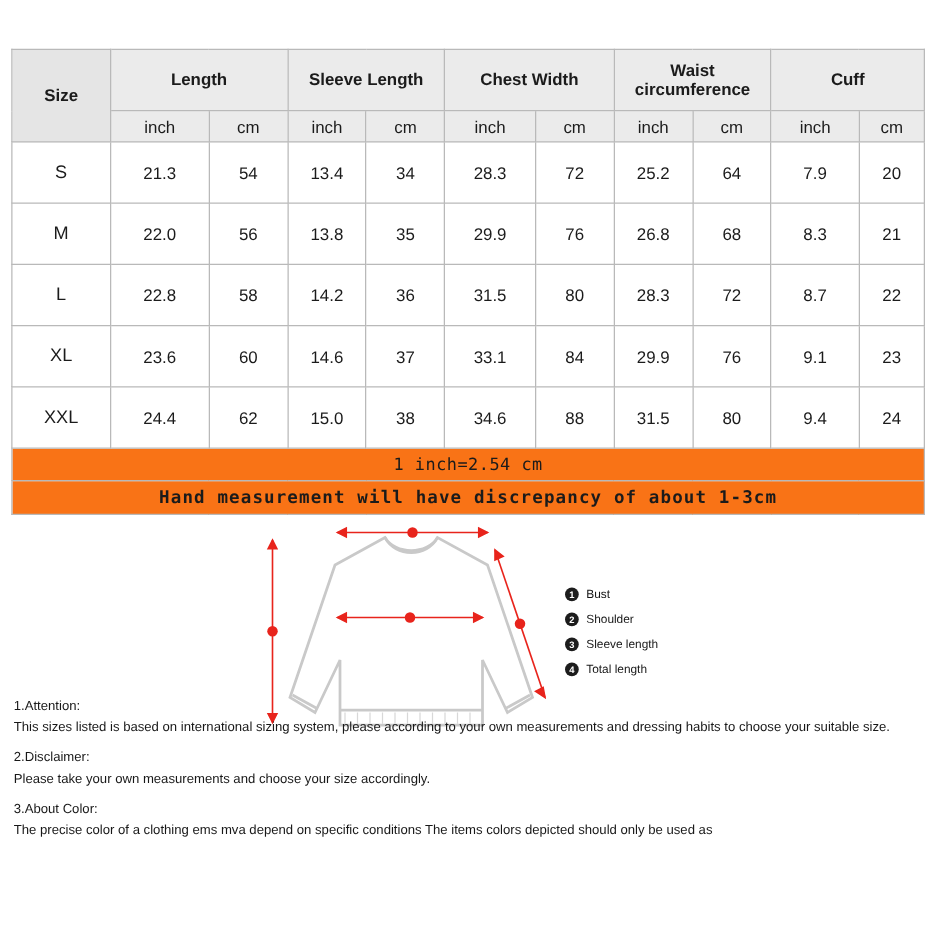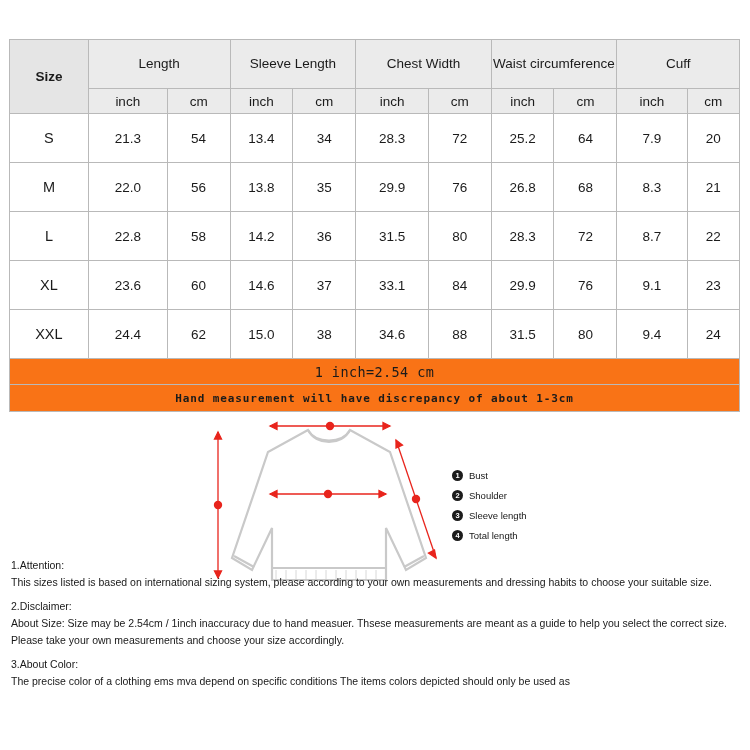--- a/index.html
+++ b/index.html
@@ -35,21 +35,21 @@
   table.size-table td {
     border: 1px solid #b9b9b9;
     text-align: center;
     vertical-align: middle;
     font-size: 13.5px;
     color: #1b1b1b;
     padding: 0;
   }
   .hdr-group {
     background: #ebebeb;
-    font-weight: normal;
+    font-weight: bold;
     font-size: 15px;
     height: 48px;
     line-height: 1.12;
   }
   .hdr-size {
     background: #e5e5e5;
     font-weight: bold;
     font-size: 16.5px;
   }
   .unit-row td {
@@ -68,21 +68,21 @@
   }
   .note-row td {
     height: 25px;
     font-size: 12.5px;
     font-family: "DejaVu Sans Mono", monospace;
     letter-spacing: 0.4px;
     background: #f97316;
   }
   .note-row.note-big td {
     height: 26px;
-    font-size: 11px;
+    font-size: 14px;
     font-weight: bold;
     letter-spacing: 0.9px;
     margin-top: 36px;
   }
 
   
   .illus {
     position: absolute;
     left: 190px;
     top: 410px;
@@ -317,21 +317,20 @@
     </div>
   </div>
 
   <div class="notes">
     <div class="blk">
       <p>1.Attention:</p>
       <p>This sizes listed is based on international sizing system, please according to your own measurements and dressing habits to choose your suitable size.</p>
     </div>
     <div class="blk">
       <p>2.Disclaimer:</p>
-      <p>About Size: Size may be 2.54cm / 1inch inaccuracy due to hand measuer. Thsese measurements are meant as a guide to help you select the correct size.</p>
       <p>Please take your own measurements and choose your size accordingly.</p>
     </div>
     <div class="blk">
       <p>3.About Color:</p>
       <p>The precise color of a clothing ems mva depend on specific conditions The items colors depicted should only be used as</p>
     </div>
   </div>
 
 </div>
 

